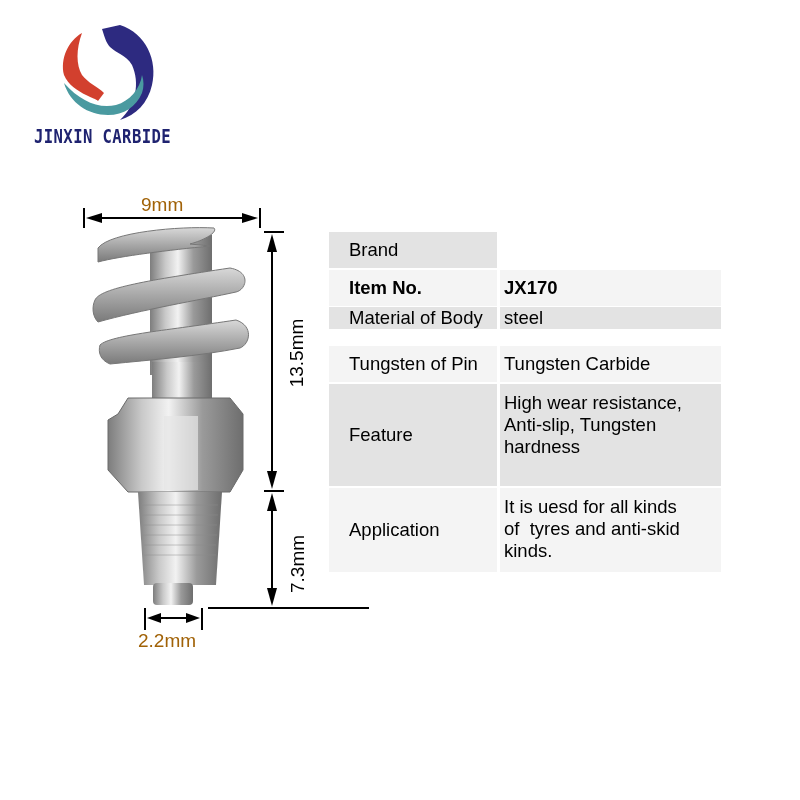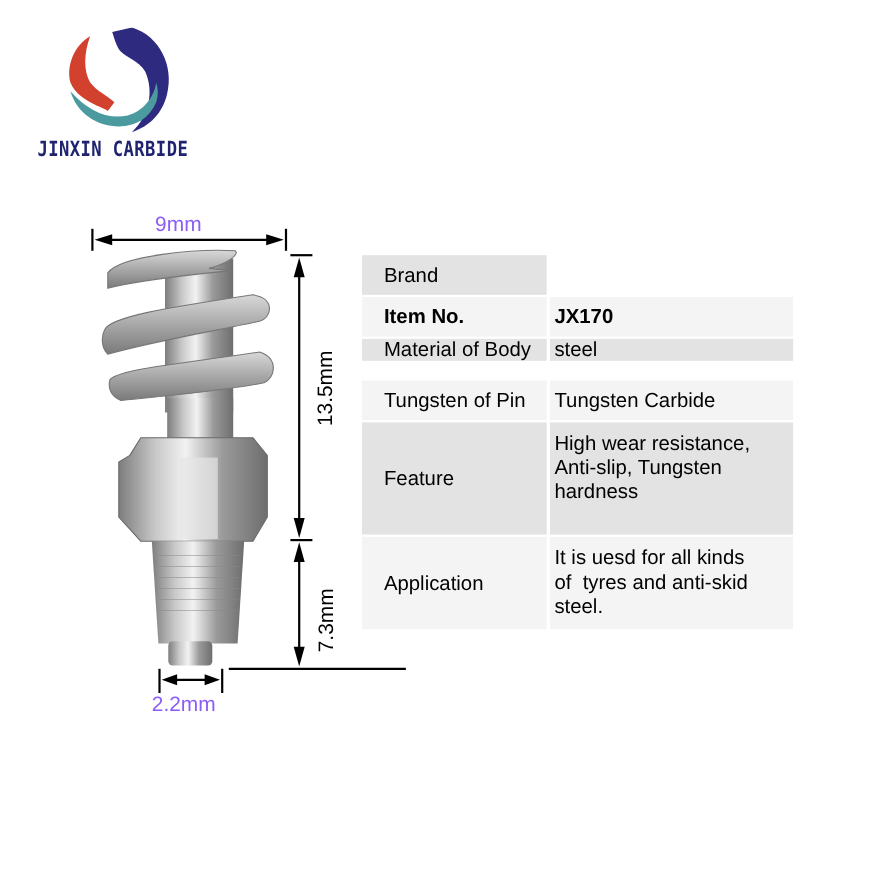--- a/index.html
+++ b/index.html
@@ -6,21 +6,21 @@
     body { width: 800px; height: 800px; position: relative; overflow: hidden; font-family: "Liberation Sans", sans-serif; color: #000; }
     .abs { position: absolute; }
 
     
     #logo-mark { left: 58px; top: 25px; width: 100px; height: 96px; }
     #logo-text { left: 34px; top: 125px; width: 150px; height: 24px; font-family: "DejaVu Sans Mono", monospace; font-weight: bold; font-size: 19px; letter-spacing: 0.5px; color: #1f2370; transform: scaleX(0.82); transform-origin: left top; white-space: nowrap; }
 
     
     #product { left: 60px; top: 190px; width: 320px; height: 470px; }
 
-    .dim-label { position: absolute; font-size: 19px; color: #8b5cf6; white-space: nowrap; }
+    .dim-label { position: absolute; font-size: 19px; color: #a16207; white-space: nowrap; }
     .dim-vert { position: absolute; font-size: 19px; color: #000; white-space: nowrap; transform: rotate(-90deg); transform-origin: center center; }
 
     
     #spec-table { left: 329px; top: 232px; width: 392px; border-collapse: separate; border-spacing: 0; }
     .row { position: absolute; left: 0; width: 392px; display: flex; }
     .cell { box-sizing: border-box; font-size: 18.5px; line-height: 22px; display: flex; align-items: center; }
     .cell.key { width: 168px; padding-left: 20px; margin-right: 3px; }
     .cell.val { width: 221px; padding-left: 4px; }
     .row.odd .cell { background: #e3e3e3; }
     .row.even .cell { background: #f4f4f4; }
@@ -115,37 +115,37 @@
 </div>
 
 <div id="spec-table" class="abs" style="height:340px;">
   <div class="row odd" style="top:0; height:36px;">
     <div class="cell key">Brand</div>
   </div>
   <div class="row even" style="top:38px; height:36px;font-weight:bold;">
     <div class="cell key">Item No.</div>
     <div class="cell val">JX170</div>
   </div>
-  <div class="row odd" style="top:76px; height:20px;">
+  <div class="row odd" style="top:76px; height:20px;align-items:center;">
     <div class="cell key">Material of Body</div>
     <div class="cell val">steel</div>
   </div>
   <div class="row even" style="top:114px; height:36px;">
     <div class="cell key">Tungsten of Pin</div>
     <div class="cell val">Tungsten Carbide</div>
   </div>
   <div class="row odd" style="top:152px; height:102px;">
     <div class="cell key">Feature</div>
     <div class="cell val multi" style="flex-direction:column;">
       <span>High wear resistance,</span>
       <span>Anti-slip, Tungsten</span>
       <span>hardness</span>
     </div>
   </div>
   <div class="row even" style="top:256px; height:84px;">
     <div class="cell key">Application</div>
     <div class="cell val multi" style="flex-direction:column;">
       <span>It is uesd for all kinds</span>
       <span style="white-space:pre;">of  tyres and anti-skid</span>
-      <span>steel.</span>
+      <span>kinds.</span>
     </div>
   </div>
 </div>
 
 </body></html>

